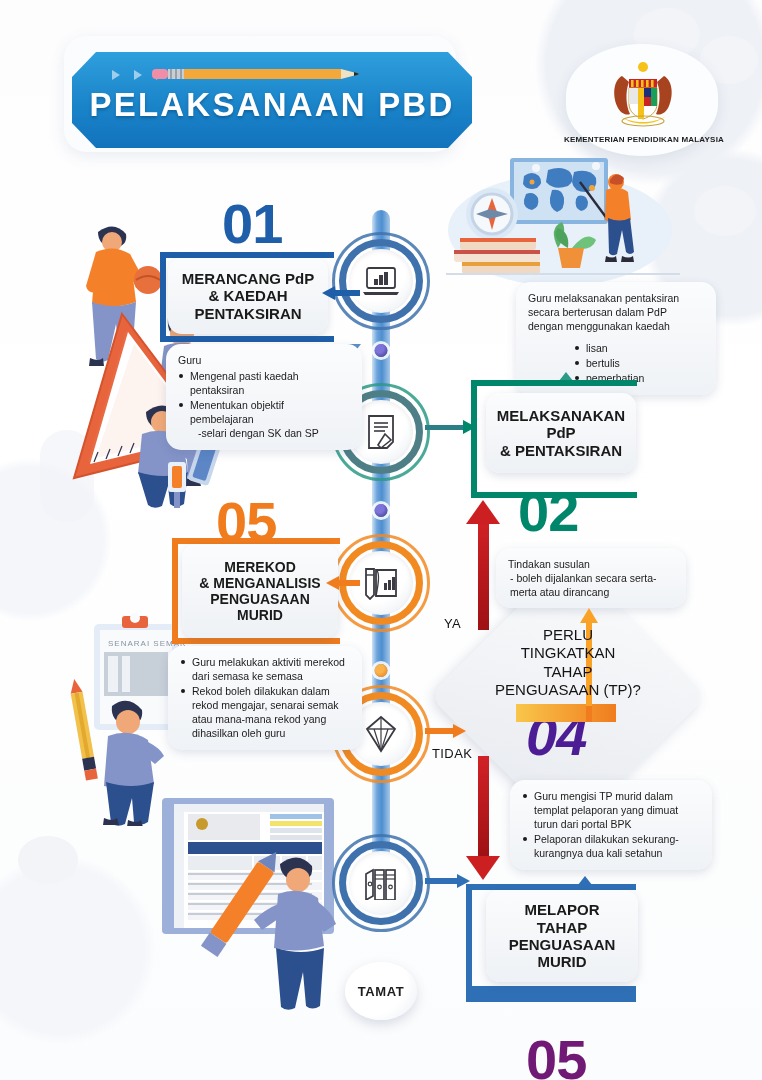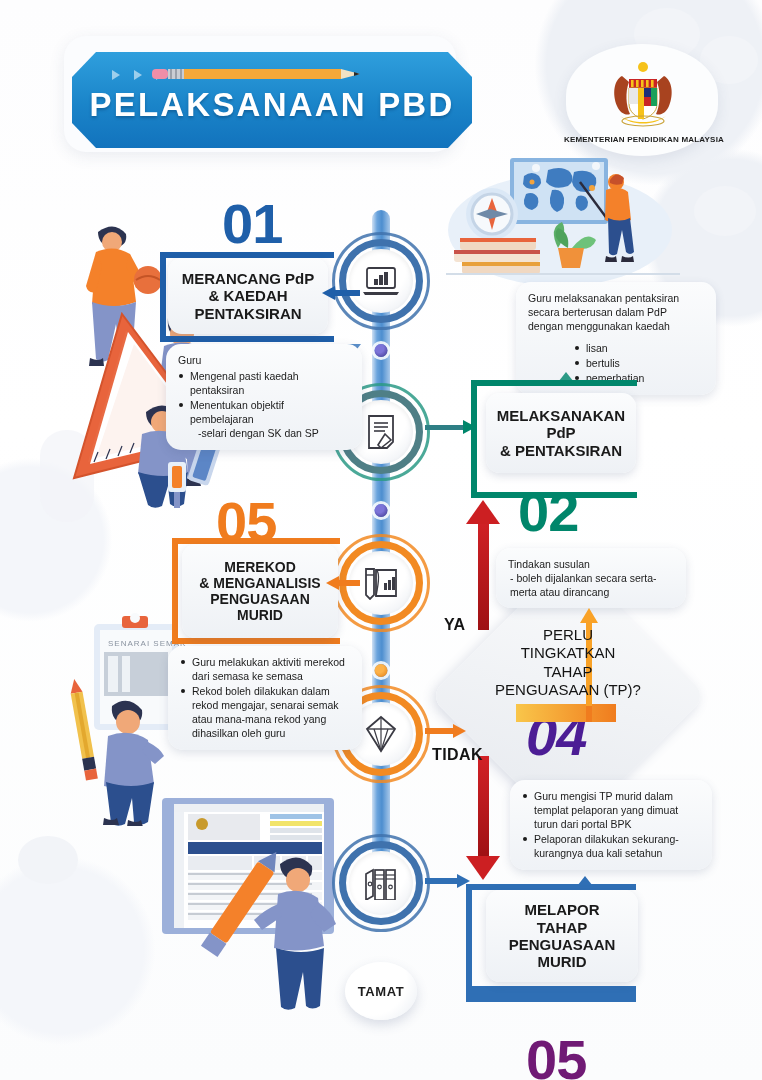--- a/index.html
+++ b/index.html
@@ -152,21 +152,21 @@
   .diamond-text {
     position: absolute; left: 470px; top: 626px; width: 196px;
     text-align: center; font-size: 15px; font-weight: normal; color: #141414;
     line-height: 1.22; z-index: 3;
   }
 
   
   .arrow-line { position: absolute; }
   .arrow-head { position: absolute; width: 0; height: 0; }
   .arrow-label {
-    position: absolute; font-size: 16px; font-weight: bold; color: #141414;
+    position: absolute; font-size: 13px; font-weight: normal; color: #141414;
     letter-spacing: .4px;
   }
 
   
   .illus { position: absolute; }
 </style>
 </head>
 <body>
 
 <div id="stage">

